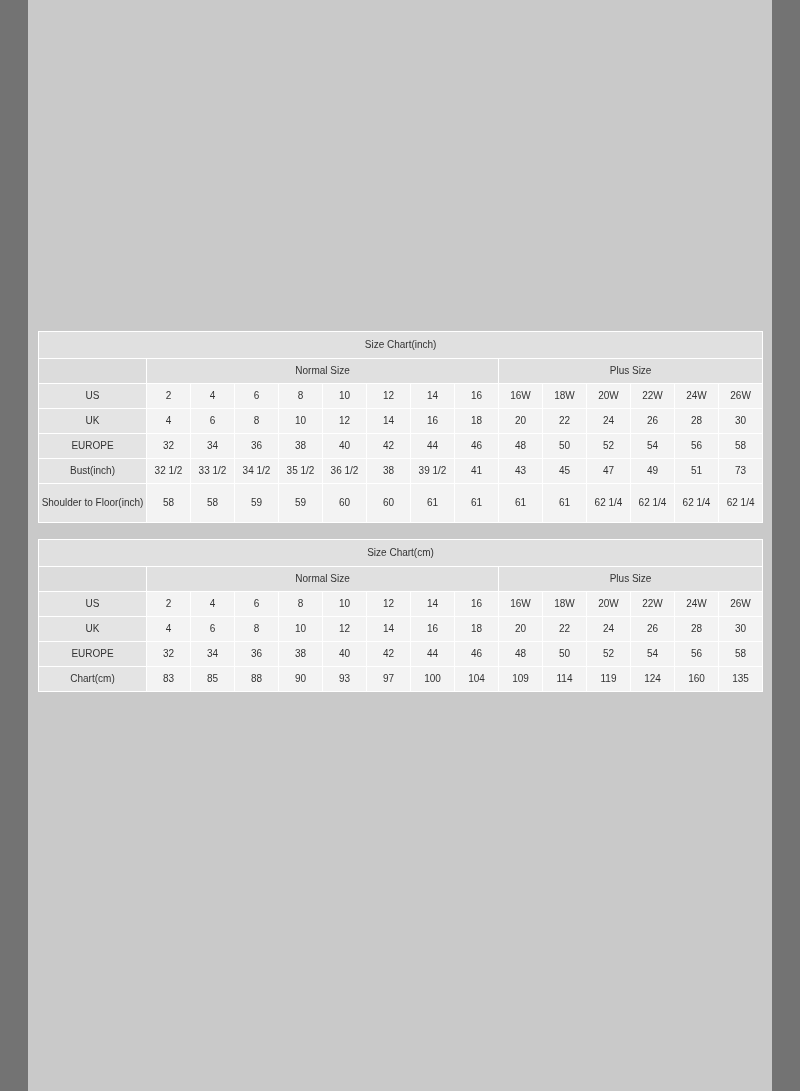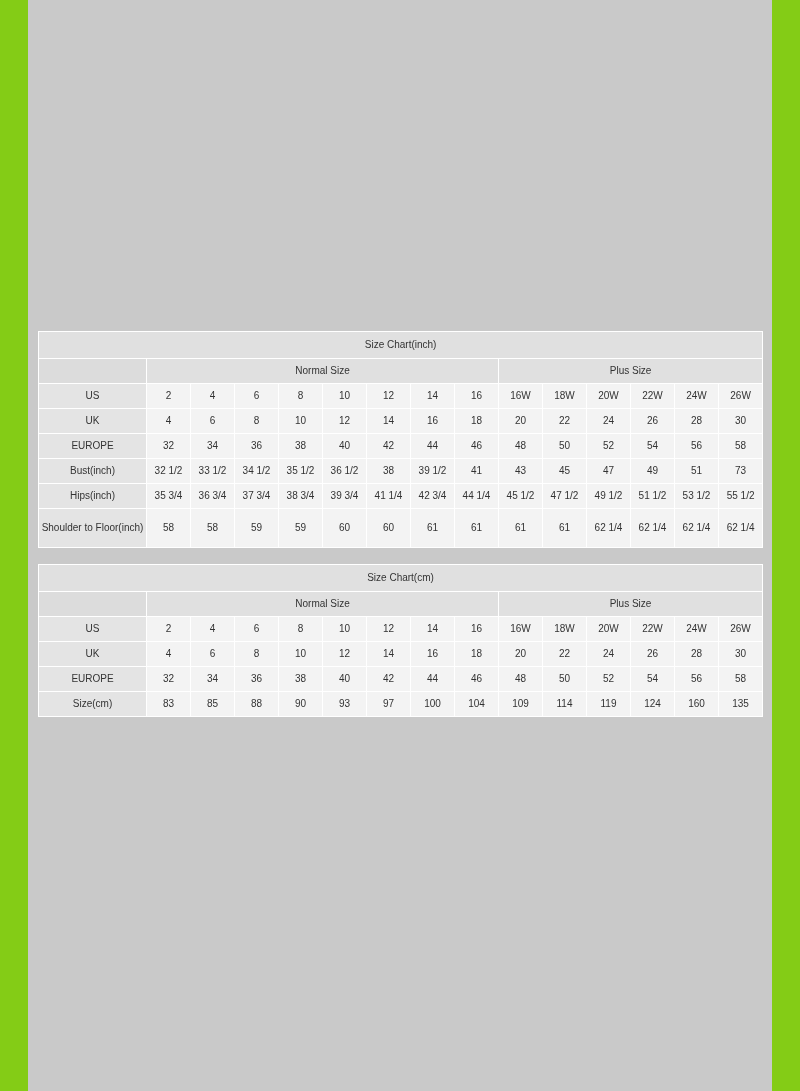--- a/index.html
+++ b/index.html
@@ -11,21 +11,21 @@
     height: 1091px;
     background: #ffffff;
     font-family: "Liberation Sans", sans-serif;
     position: relative;
   }
   .page {
     position: absolute;
     left: 0; top: 0;
     width: 800px;
     height: 1091px;
-    background: #84cc16;
+    background: #737373;
   }
   
   .backdrop {
     position: absolute;
     left: 28px;
     top: 0;
     width: 744px;
     height: 1091px;
     background: #c9c9c9;
   }
@@ -181,37 +181,20 @@
             <td class="datacell">39 1/2</td>
             <td class="datacell">41</td>
             <td class="datacell">43</td>
             <td class="datacell">45</td>
             <td class="datacell">47</td>
             <td class="datacell">49</td>
             <td class="datacell">51</td>
             <td class="datacell">73</td>
           </tr>
           <tr>
-            <td class="rowlabel">Hips(inch)</td>
-            <td class="datacell">35 3/4</td>
-            <td class="datacell">36 3/4</td>
-            <td class="datacell">37 3/4</td>
-            <td class="datacell">38 3/4</td>
-            <td class="datacell">39 3/4</td>
-            <td class="datacell">41 1/4</td>
-            <td class="datacell">42 3/4</td>
-            <td class="datacell">44 1/4</td>
-            <td class="datacell">45 1/2</td>
-            <td class="datacell">47 1/2</td>
-            <td class="datacell">49 1/2</td>
-            <td class="datacell">51 1/2</td>
-            <td class="datacell">53 1/2</td>
-            <td class="datacell">55 1/2</td>
-          </tr>
-          <tr>
             <td class="rowlabel tall">Shoulder to Floor(inch)</td>
             <td class="datacell tall">58</td>
             <td class="datacell tall">58</td>
             <td class="datacell tall">59</td>
             <td class="datacell tall">59</td>
             <td class="datacell tall">60</td>
             <td class="datacell tall">60</td>
             <td class="datacell tall">61</td>
             <td class="datacell tall">61</td>
             <td class="datacell tall">61</td>
@@ -296,21 +279,21 @@
             <td class="datacell">44</td>
             <td class="datacell">46</td>
             <td class="datacell">48</td>
             <td class="datacell">50</td>
             <td class="datacell">52</td>
             <td class="datacell">54</td>
             <td class="datacell">56</td>
             <td class="datacell">58</td>
           </tr>
           <tr>
-            <td class="rowlabel">Size(cm)</td>
+            <td class="rowlabel">Chart(cm)</td>
             <td class="datacell">83</td>
             <td class="datacell">85</td>
             <td class="datacell">88</td>
             <td class="datacell">90</td>
             <td class="datacell">93</td>
             <td class="datacell">97</td>
             <td class="datacell">100</td>
             <td class="datacell">104</td>
             <td class="datacell">109</td>
             <td class="datacell">114</td>

